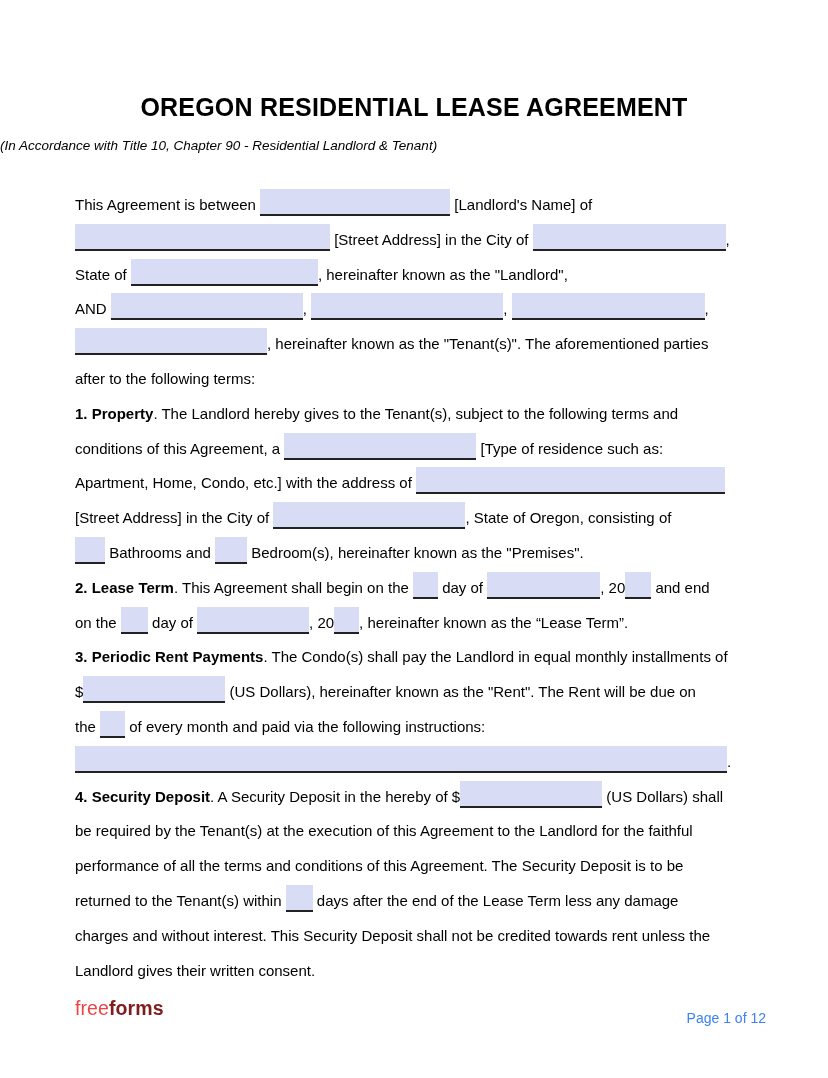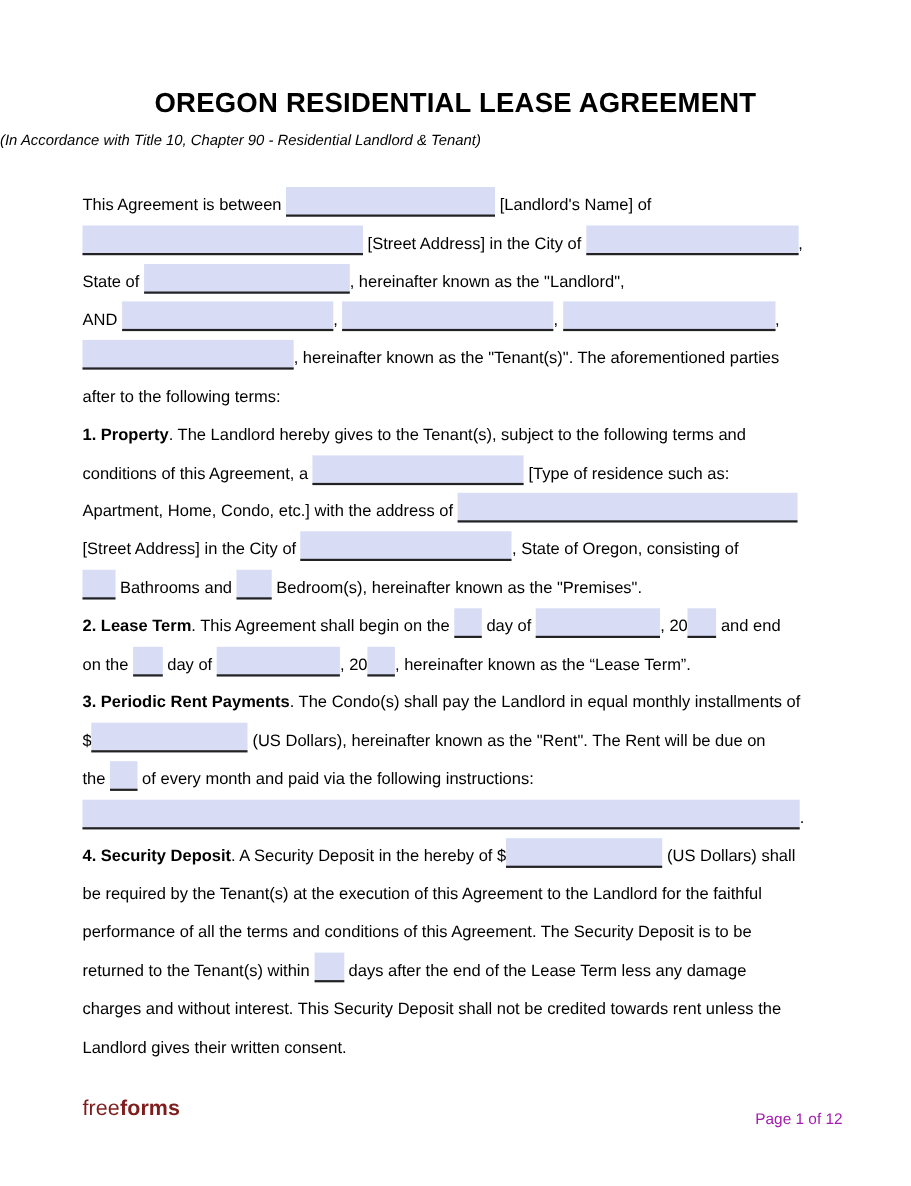--- a/index.html
+++ b/index.html
@@ -11,21 +11,21 @@
     width: 828px;
     height: 1078px;
     position: relative;
     background: #ffffff;
     box-sizing: border-box;
     font-family: "Liberation Sans", "DejaVu Sans", sans-serif;
     color: #000000;
     overflow: hidden;
   }
   .doc-title {
-    margin: 4px;
+    margin: 17px;
     padding-top: 76px;
     text-align: center;
     font-size: 25px;
     line-height: 28px;
     font-weight: 700;
     letter-spacing: 0.2px;
   }
   .doc-subtitle {
     margin-top: 12px;
     text-align: left;
@@ -61,21 +61,21 @@
     align-items: baseline;
   }
   .logo {
     font-size: 19.5px;
     letter-spacing: 0.1px;
   }
   .logo .logo-free { font-weight: 400; }
   .logo .logo-forms { font-weight: 700; }
   .page-indicator {
     font-size: 14px;
-    color: #a21caf;
+    color: #3b82f6;
     position: relative;
     top: 8px;
   }
 </style>
 </head>
 <body>
 
 <div class="page">
   <h1 class="doc-title">OREGON RESIDENTIAL LEASE AGREEMENT</h1>
   <div class="doc-subtitle">(In Accordance with Title 10, Chapter 90 - Residential Landlord &amp; Tenant)</div>
@@ -111,17 +111,17 @@
         <div class="line"><span>be required by the Tenant(s) at the execution of this Agreement to the Landlord for the faithful</span></div>
         <div class="line"><span>performance of all the terms and conditions of this Agreement. The Security Deposit is to be</span></div>
         <div class="line"><span>returned to the Tenant(s) within </span><span class="field" style="width: 27px; background: rgb(216, 220, 245); border-bottom-color: rgb(34, 34, 34);"></span><span> days after the end of the Lease Term less any damage</span></div>
         <div class="line"><span>charges and without interest. This Security Deposit shall not be credited towards rent unless the</span></div>
         <div class="line"><span>Landlord gives their written consent.</span></div>
       </div>
     </div>
 
   <div class="footer">
     <div class="logo">
-      <span class="logo-free" style="color: #7f1d1d;">free</span><span class="logo-forms" style="color: #7f1d1d;">forms</span>
+      <span class="logo-free" style="color: #ef4444;">free</span><span class="logo-forms" style="color: #7f1d1d;">forms</span>
     </div>
     <div class="page-indicator">Page 1 of 12</div>
   </div>
 </div>
 
 </body></html>

